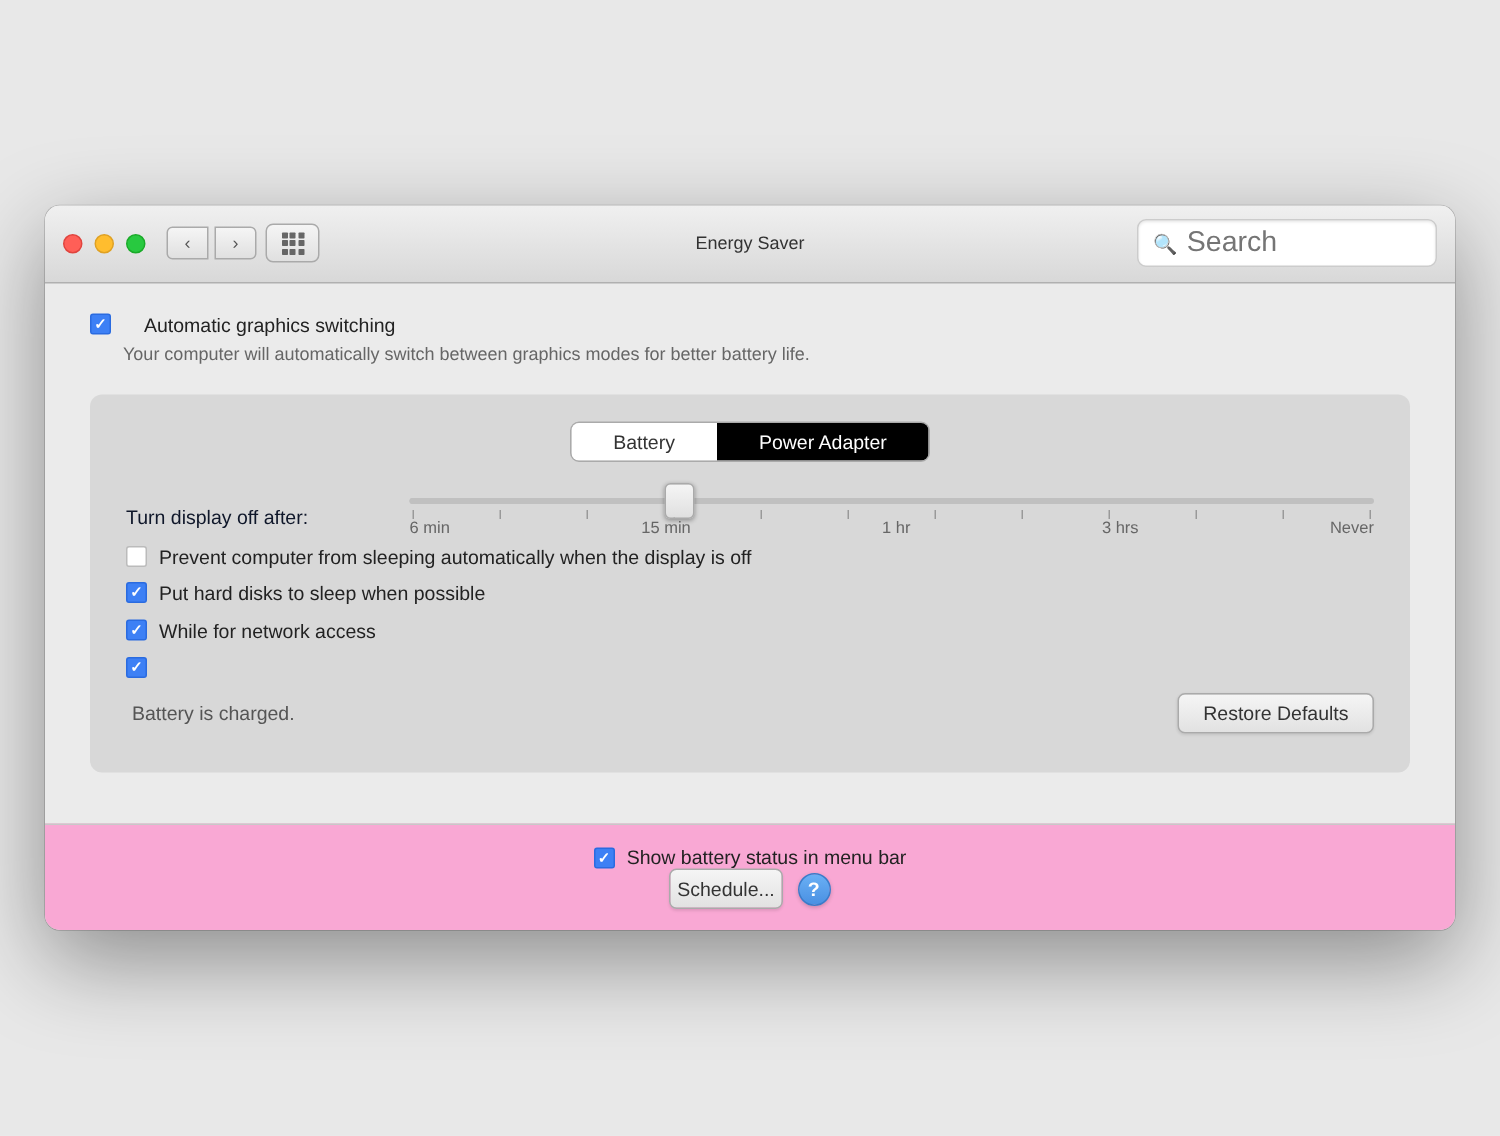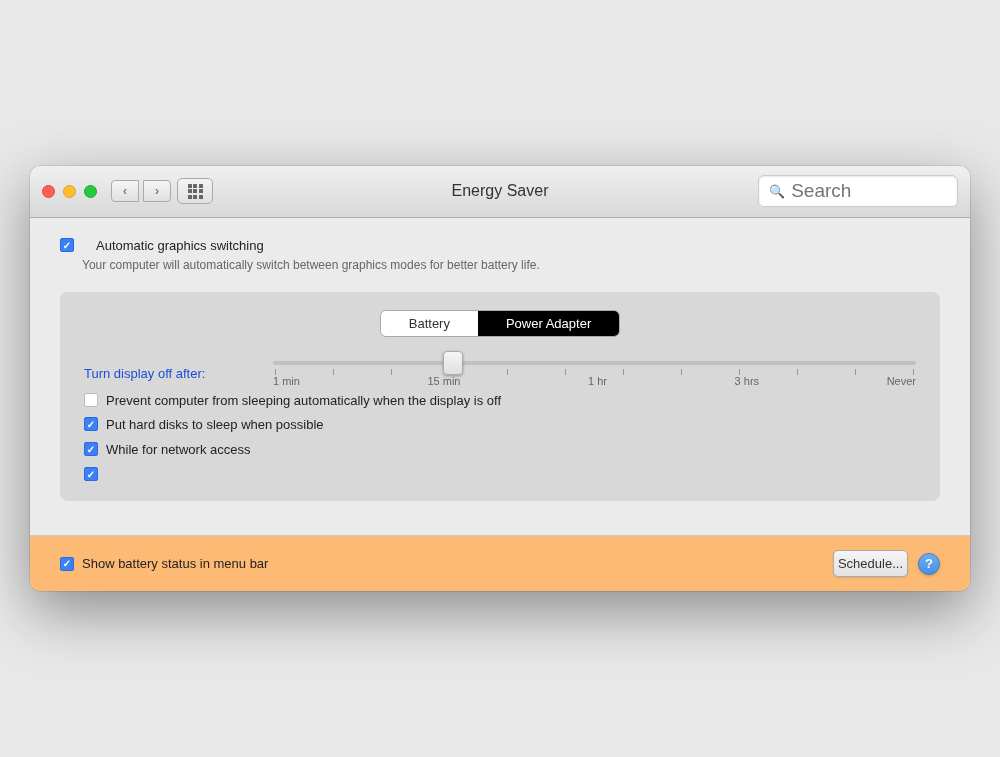--- a/index.html
+++ b/index.html
@@ -95,21 +95,21 @@
       width: 4px;
       height: 4px;
       background: #666;
       border-radius: 0.5px;
     }
 
     .window-title {
       position: absolute;
       left: 50%;
       transform: translateX(-50%);
-      font-size: 16px;
+      font-size: 12px;
       font-weight: 500;
       color: #333;
     }
 
     .search-box {
       margin-left: auto;
       display: flex;
       align-items: center;
       background: white;
       border: 0.5px solid #ccc;
@@ -235,21 +235,21 @@
     
     .slider-row {
       display: flex;
       align-items: center;
       margin-bottom: 6px;
       gap: 14px;
     }
 
     .slider-label {
       font-size: 13px;
-      color: #1d4ed8;
+      color: #0f172a;
       font-weight: 500;
       white-space: nowrap;
       min-width: 175px;
     }
 
     .slider-track-container {
       flex: 1;
       position: relative;
       height: 30px;
       display: flex;
@@ -344,21 +344,22 @@
       box-shadow: 0 1px 2px rgba(0,0,0,0.1);
     }
 
     
     .footer {
       border-top: 1px solid #c8c8c8;
       padding: 14px 30px;
       display: flex;
       align-items: center;
       justify-content: space-between;
-      background: #fdba74;
+      background: #f9a8d4;
+      flex-direction: column;
     }
 
     .footer-left {
       display: flex;
       align-items: center;
       gap: 8px;
     }
 
     .footer-right {
       display: flex;
@@ -483,21 +484,21 @@
             <span class="tick"></span>
             <span class="tick"></span>
             <span class="tick"></span>
             <span class="tick"></span>
             <span class="tick"></span>
             <span class="tick"></span>
             <span class="tick"></span>
             <span class="tick"></span>
           </div>
           <div class="tick-labels">
-            <span class="tick-label">1 min</span>
+            <span class="tick-label">6 min</span>
             <span class="tick-label">15 min</span>
             <span class="tick-label">1 hr</span>
             <span class="tick-label">3 hrs</span>
             <span class="tick-label">Never</span>
           </div>
         </div>
       </div>
 
       <div class="section-checkboxes">
 
@@ -515,20 +516,24 @@
           <div class="checkbox checked"></div>
           <span class="label-text">While for network access</span>
         </div>
 
         <div class="checkbox-item">
           <div class="checkbox checked"></div>
         </div>
 
       </div>
 
+      <div class="bottom-area">
+        <span class="battery-status">Battery is charged.</span>
+        <button class="restore-btn">Restore Defaults</button>
+      </div>
     </div>
   </div>
 
   <div class="footer">
     <div class="footer-left">
       <div class="checkbox checked"></div>
       <span class="label-text">Show battery status in menu bar</span>
     </div>
     <div class="footer-right">
       <button class="schedule-btn">Schedule...</button>

